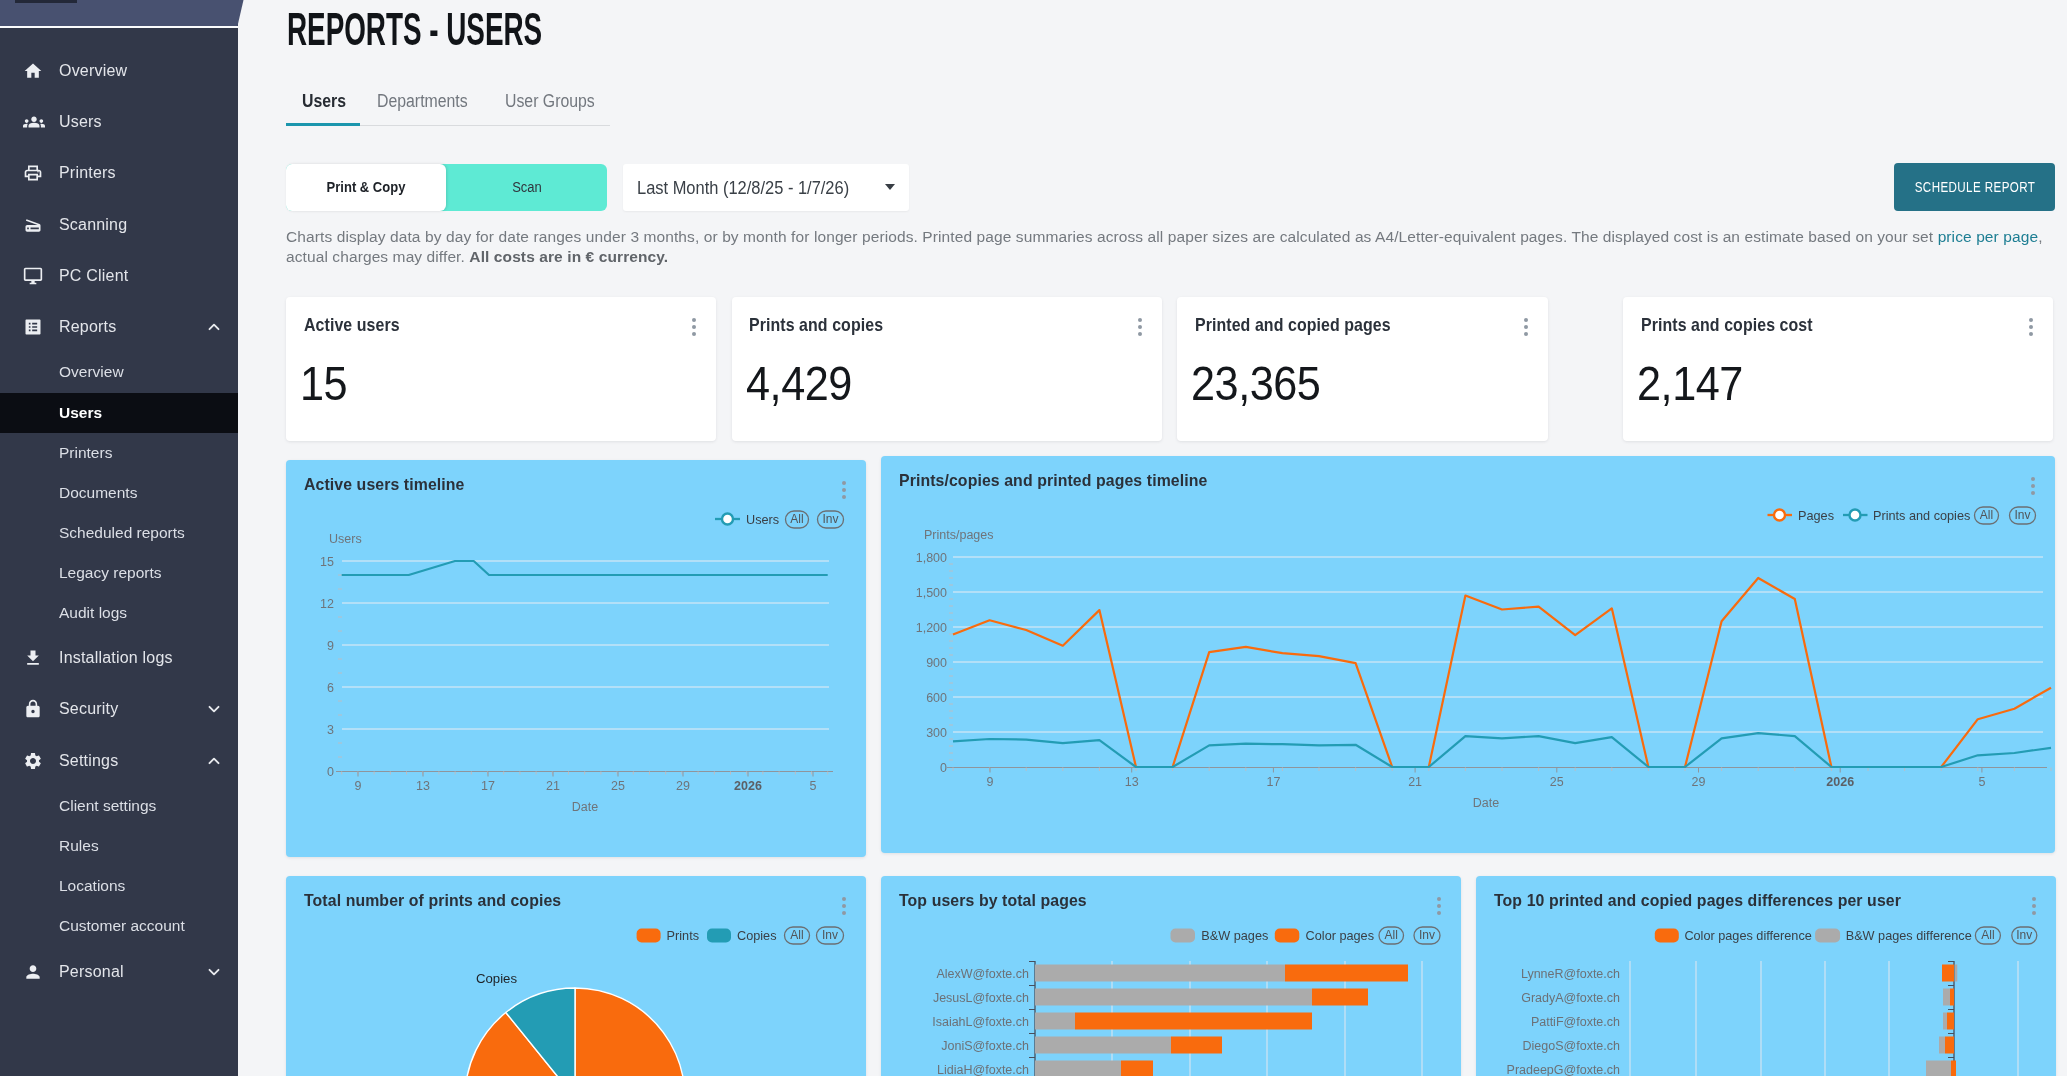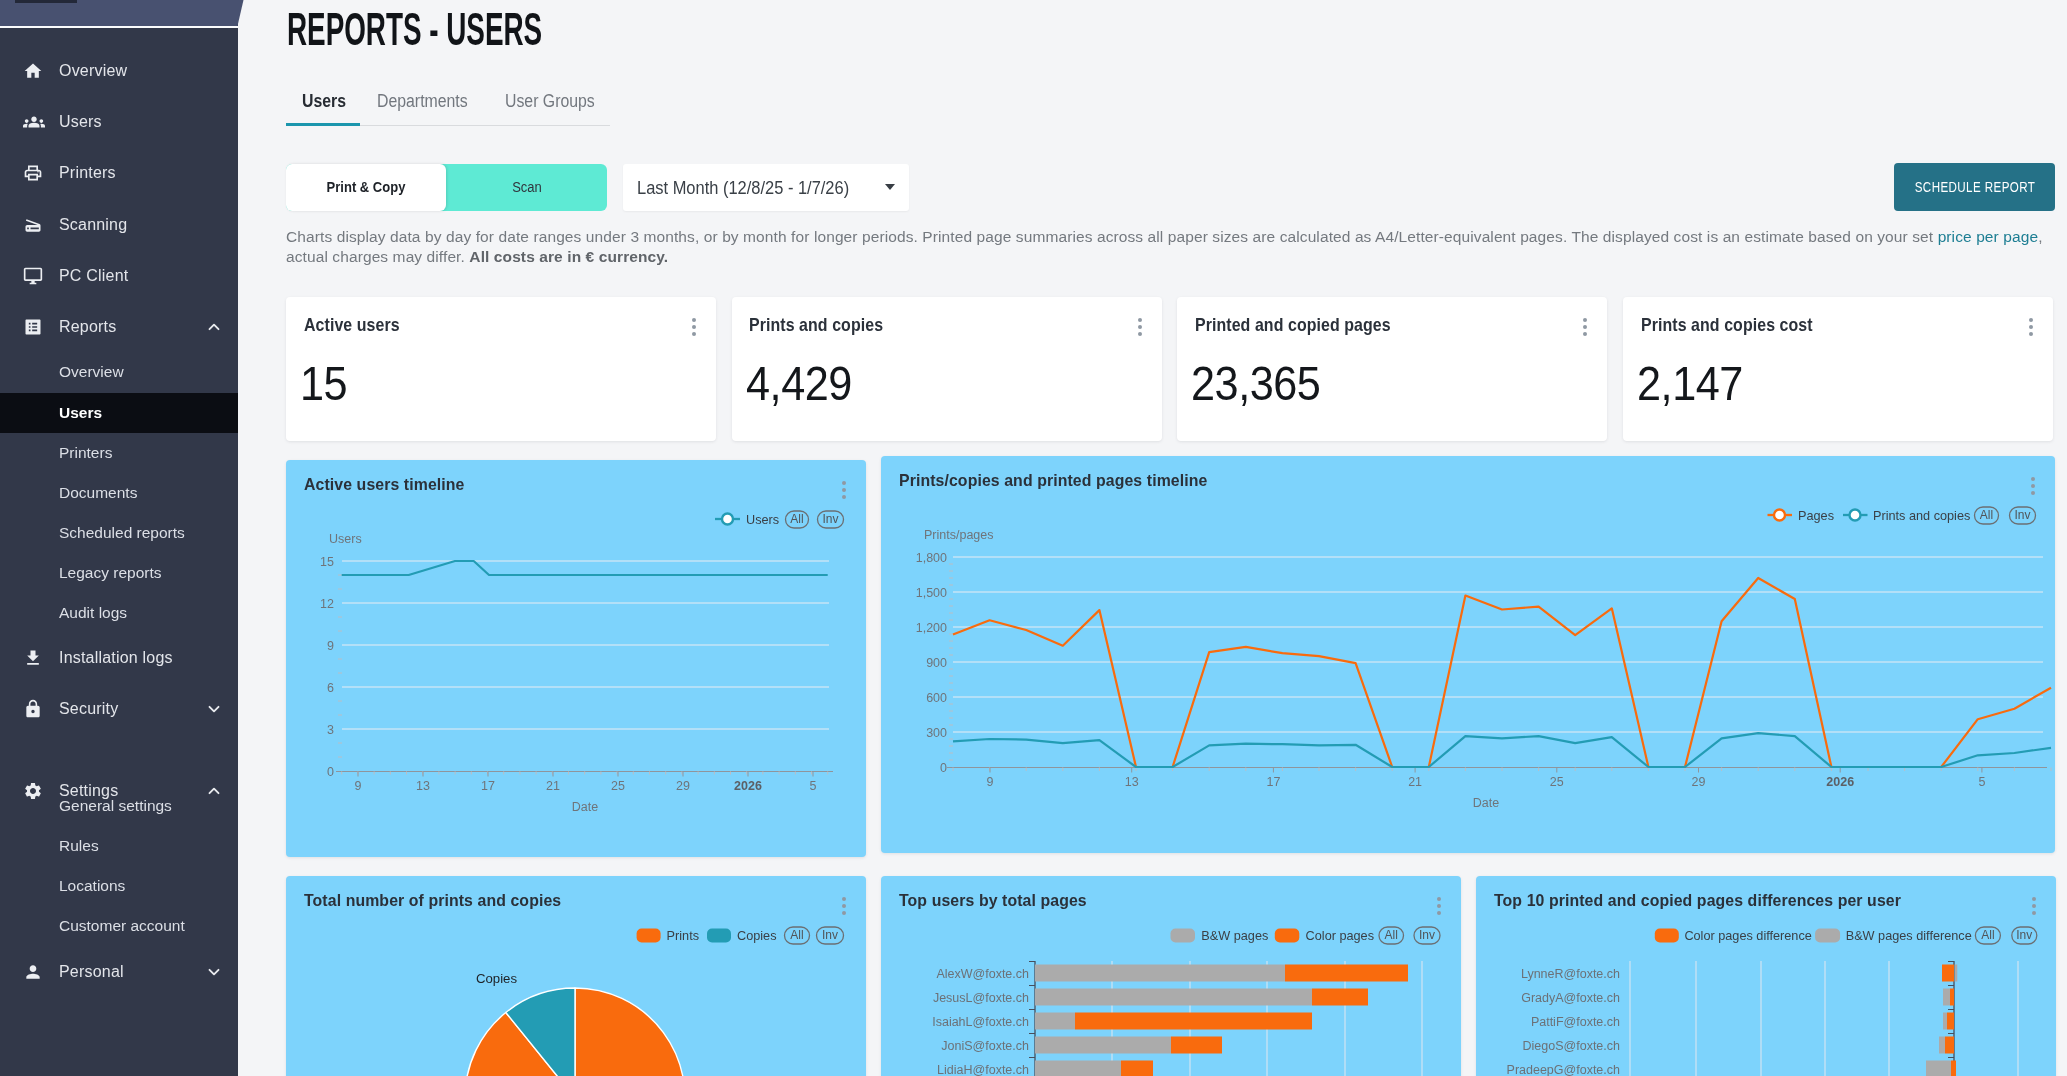--- a/index.html
+++ b/index.html
@@ -129,31 +129,31 @@
   </div>
 <div class="nav-item" style="top:689px">
     <svg class="ic" viewBox="0 0 24 24">
       <path d="M18 8h-1V6c0-2.76-2.24-5-5-5S7 3.24 7 6v2H6c-1.1 0-2 .9-2 2v10c0 1.1.9 2 2 2h12c1.1 0 2-.9 2-2V10c0-1.1-.9-2-2-2zm-6 9c-1.1 0-2-.9-2-2s.9-2 2-2 2 .9 2 2-.9 2-2 2zm3.1-9H8.9V6c0-1.71 1.39-3.1 3.1-3.1 1.71 0 3.1 1.39 3.1 3.1v2z"></path>
     </svg>
     <span class="txt">Security</span>
     <svg class="chev" viewBox="0 0 18 18">
       <path d="M4.5,6.8 L9,11.3 L13.5,6.8" fill="none" stroke="#e8eaee" stroke-width="1.9" stroke-linecap="round" stroke-linejoin="round"></path>
     </svg>
   </div>
-<div class="nav-item" style="top:771px">
+<div class="nav-item" style="top:741px">
     <svg class="ic" viewBox="0 0 24 24">
       <path d="M19.14 12.94c.04-.3.06-.61.06-.94 0-.32-.02-.64-.07-.94l2.03-1.58c.18-.14.23-.41.12-.61l-1.92-3.32c-.12-.22-.37-.29-.59-.22l-2.39.96c-.5-.38-1.03-.7-1.62-.94l-.36-2.54c-.04-.24-.24-.41-.48-.41h-3.84c-.24 0-.43.17-.47.41l-.36 2.54c-.59.24-1.13.57-1.62.94l-2.39-.96c-.22-.08-.47 0-.59.22L2.74 8.87c-.12.21-.08.47.12.61l2.03 1.58c-.05.3-.09.63-.09.94s.02.64.07.94l-2.03 1.58c-.18.14-.23.41-.12.61l1.92 3.32c.12.22.37.29.59.22l2.39-.96c.5.38 1.03.7 1.62.94l.36 2.54c.05.24.24.41.48.41h3.84c.24 0 .44-.17.47-.41l.36-2.54c.59-.24 1.13-.56 1.62-.94l2.39.96c.22.08.47 0 .59-.22l1.92-3.32c.12-.22.07-.47-.12-.61l-2.01-1.58zM12 15.6c-1.98 0-3.6-1.62-3.6-3.6s1.62-3.6 3.6-3.6 3.6 1.62 3.6 3.6-1.62 3.6-3.6 3.6z"></path>
     </svg>
     <span class="txt">Settings</span>
     <svg class="chev" viewBox="0 0 18 18">
       <path d="M4.5,11.2 L9,6.7 L13.5,11.2" fill="none" stroke="#e8eaee" stroke-width="1.9" stroke-linecap="round" stroke-linejoin="round"></path>
     </svg>
   </div>
 <div class="nav-sub" style="top:786px">
-    <span class="txt">General settings</span>
+    <span class="txt">Client settings</span>
   </div>
 <div class="nav-sub" style="top:826px">
     <span class="txt">Rules</span>
   </div>
 <div class="nav-sub" style="top:866px">
     <span class="txt">Locations</span>
   </div>
 <div class="nav-sub" style="top:906px">
     <span class="txt">Customer account</span>
   </div>
@@ -201,21 +201,21 @@
   </div>
 <div class="card" style="left:731.7px;top:297px;width:430px;height:144px;">
     <h3>Prints and copies</h3>
     <div class="kebab">
       <i></i>
       <i></i>
       <i></i>
     </div>
     <div class="val">4,429</div>
   </div>
-<div class="card" style="left:1177.3px;top:297px;width:430px;height:144px;">
+<div class="card" style="left:1177.3px;top:297px;width:371px;height:144px;">
     <h3>Printed and copied pages</h3>
     <div class="kebab">
       <i></i>
       <i></i>
       <i></i>
     </div>
     <div class="val">23,365</div>
   </div>
 <div class="card" style="left:1623px;top:297px;width:430px;height:144px;">
     <h3>Prints and copies cost</h3>

